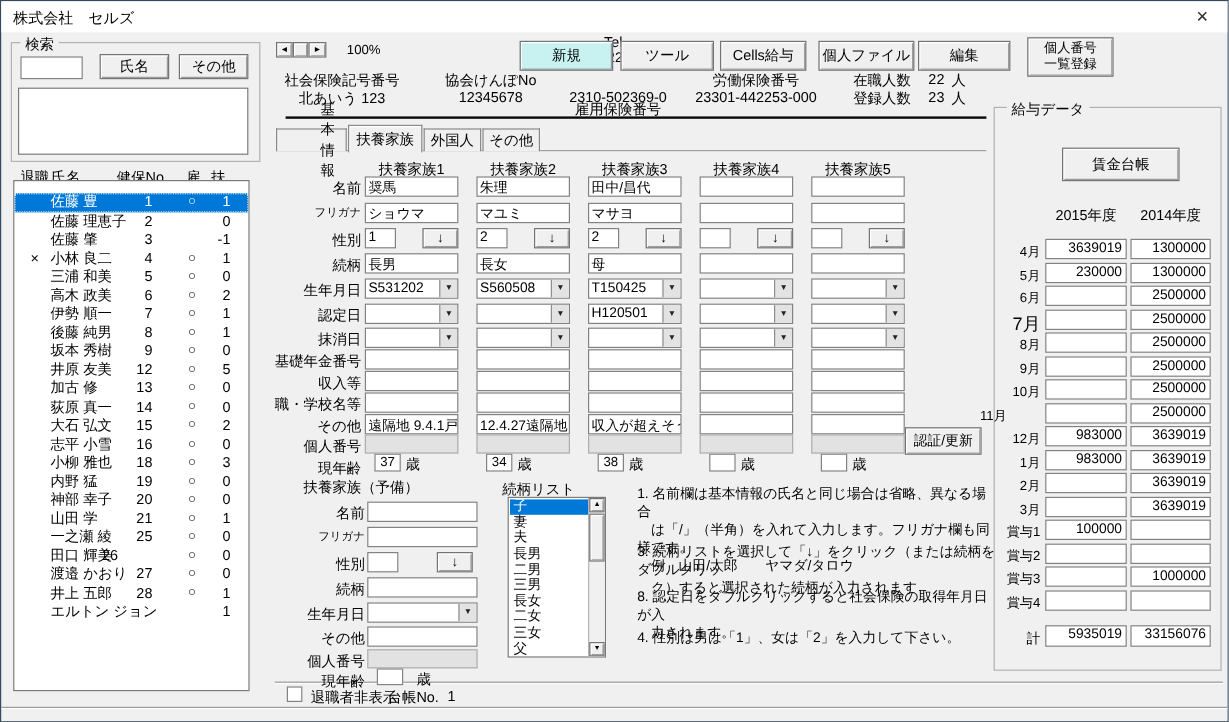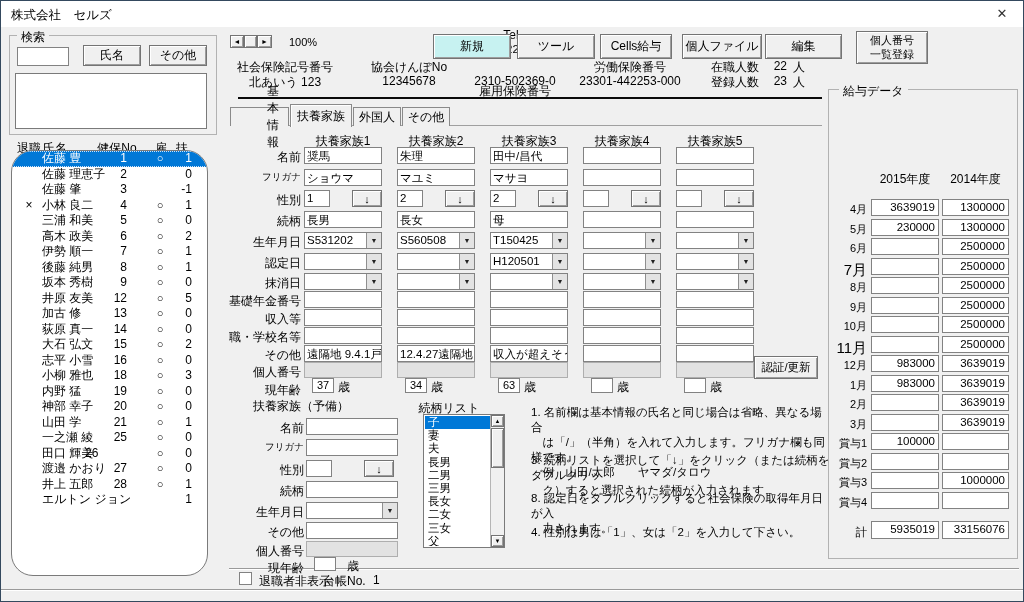--- a/index.html
+++ b/index.html
@@ -17,21 +17,21 @@
     display:flex;align-items:center;justify-content:center;font-size:12px;white-space:pre-line;text-align:center;}
   .btn.cyan{background:#c7f2f1;}
   .btn.small{font-size:11px;}
   .tb{position:absolute;background:#ffffff;border:1px solid #828282;box-sizing:border-box;
     font-size:11.5px;padding:1px 2px;white-space:nowrap;overflow:hidden;}
   .dis{position:absolute;background:#e2e2e2;border:1px solid #aeaeae;box-sizing:border-box;}
   .lbl{position:absolute;font-size:12px;white-space:nowrap;box-sizing:border-box;}
   .r{text-align:right;} .c{text-align:center;}
   .tiny{font-size:9.5px;}
   .listbox{position:absolute;background:#ffffff;border:1px solid #7a7a7a;box-sizing:border-box;overflow:hidden;}
-  .elist{padding-top:0;border-radius:22px;}
+  .elist{padding-top:10px;}
   .erow{position:relative;height:15.5px;font-size:12px;overflow:hidden;}
   .erow span{position:absolute;top:0;line-height:15.5px;white-space:nowrap;}
   .erow.sel{background:#0078d7;color:#fff;outline:1px dotted #cfe3f7;outline-offset:-1px;}
   .tab{position:absolute;top:106px;height:19px;background:#f0f0f0;border:1px solid #8a8a8a;border-bottom:none;
     box-sizing:border-box;display:flex;align-items:center;justify-content:center;font-size:12px;z-index:1;}
   .tab.active{top:103px;height:23px;z-index:3;box-shadow:inset 1px 1px 0 #fff;}
   .tabline{position:absolute;height:1px;background:#a0a0a0;z-index:0;}
   .thick{position:absolute;background:#0a0a0a;}
   .etch{position:absolute;height:1px;background:#9a9a9a;box-shadow:0 1px 0 #ffffff;}
   .cbbtn{position:absolute;top:0;right:0;bottom:0;width:14px;background:#e3e3e3;border-left:1px solid #8f8f8f;
@@ -296,20 +296,21 @@
 　は「/」（半角）を入れて入力します。フリガナ欄も同様です。
 　例　山田/太郎　　ヤマダ/タロウ</div>
   <div class="instr" style="top:452px;">3. 続柄リストを選択して「↓」をクリック（または続柄をダブルクリッ
 　ク）すると選択された続柄が入力されます</div>
   <div class="instr" style="top:490px;">8. 認定日をダブルクリックすると社会保険の取得年月日が入
 　力されます。</div>
   <div class="instr" style="top:524px;">4. 性別は男は「1」、女は「2」を入力して下さい。</div>
 
   <div class="grp" style="left:827px;top:88px;width:190px;height:470px;"></div>
   <div class="grplegend" style="left:838px;top:82px;">給与データ</div>
+  <div class="btn" style="left:884px;top:122px;width:98px;height:28px;">賃金台帳</div>
   <div class="lbl c" style="left:870px;top:170px;width:68px;">2015年度</div>
   <div class="lbl c" style="left:941px;top:170px;width:67px;">2014年度</div>
   <div class="lbl r" style="left:818px;top:524px;width:48px;font-size:11.5px;">計</div>
   <div class="tb r" style="left:870px;top:520px;width:68px;height:18px;padding-right:3px;">5935019</div>
   <div class="tb r" style="left:941px;top:520px;width:67px;height:18px;padding-right:3px;">33156076</div>
 
   <div class="etch" style="left:228px;top:567px;width:790px;"></div>
   <div class="tb" style="left:238px;top:571px;width:13px;height:13px;padding:0;"></div>
   <div class="lbl" style="left:258px;top:572px;">退職者非表示</div>
   <div class="lbl" style="left:322px;top:572px;">台帳No.</div>
@@ -440,21 +441,21 @@
     <div class="dis" style="left: 303px; top: 361px; width: 78px; height: 16px;"></div>
     <div class="dis" style="left: 396px; top: 361px; width: 78px; height: 16px;"></div>
     <div class="dis" style="left: 489px; top: 361px; width: 78px; height: 16px;"></div>
     <div class="dis" style="left: 582px; top: 361px; width: 78px; height: 16px;"></div>
     <div class="dis" style="left: 675px; top: 361px; width: 78px; height: 16px;"></div>
     <div class="lbl r" style="left: 218px; top: 381px; width: 82px; height: 13px;">現年齢</div>
     <div class="tb agebox" style="left: 311px; top: 377px; width: 22px; height: 15px;">37</div>
     <div class="lbl" style="left: 337px; top: 378px; width: 20px; height: 13px; font-size: 12px;">歳</div>
     <div class="tb agebox" style="left: 404px; top: 377px; width: 22px; height: 15px;">34</div>
     <div class="lbl" style="left: 430px; top: 378px; width: 20px; height: 13px; font-size: 12px;">歳</div>
-    <div class="tb agebox" style="left: 497px; top: 377px; width: 22px; height: 15px;">63</div>
+    <div class="tb agebox" style="left: 497px; top: 377px; width: 22px; height: 15px;">38</div>
     <div class="lbl" style="left: 523px; top: 378px; width: 20px; height: 13px; font-size: 12px;">歳</div>
     <div class="tb agebox" style="left: 590px; top: 377px; width: 22px; height: 15px;"></div>
     <div class="lbl" style="left: 616px; top: 378px; width: 20px; height: 13px; font-size: 12px;">歳</div>
     <div class="tb agebox" style="left: 683px; top: 377px; width: 22px; height: 15px;"></div>
     <div class="lbl" style="left: 709px; top: 378px; width: 20px; height: 13px; font-size: 12px;">歳</div>
     <div class="lbl r" style="left: 218px; top: 419px; width: 85px; height: 13px;">名前</div>
     <div class="tb" style="left: 305px; top: 417px; width: 92px; height: 17px;"></div>
     <div class="lbl r tiny" style="left: 218px; top: 440px; width: 85px; height: 13px;">フリガナ</div>
     <div class="tb" style="left: 305px; top: 438px; width: 92px; height: 17px;"></div>
     <div class="lbl r" style="left: 218px; top: 461px; width: 85px; height: 13px;">性別</div>
@@ -488,21 +489,21 @@
     <div class="tb r" style="left: 941px; top: 257px; width: 67px; height: 17px; padding-right: 3px;">2500000</div>
     <div class="lbl r" style="left: 818px; top: 279px; width: 48px; height: 12px; font-size: 11px;">8月</div>
     <div class="tb r" style="left: 870px; top: 276px; width: 68px; height: 17px; padding-right: 3px;"></div>
     <div class="tb r" style="left: 941px; top: 276px; width: 67px; height: 17px; padding-right: 3px;">2500000</div>
     <div class="lbl r" style="left: 818px; top: 299px; width: 48px; height: 12px; font-size: 11px;">9月</div>
     <div class="tb r" style="left: 870px; top: 296px; width: 68px; height: 17px; padding-right: 3px;"></div>
     <div class="tb r" style="left: 941px; top: 296px; width: 67px; height: 17px; padding-right: 3px;">2500000</div>
     <div class="lbl r" style="left: 818px; top: 318px; width: 48px; height: 12px; font-size: 11px;">10月</div>
     <div class="tb r" style="left: 870px; top: 315px; width: 68px; height: 17px; padding-right: 3px;"></div>
     <div class="tb r" style="left: 941px; top: 315px; width: 67px; height: 17px; padding-right: 3px;">2500000</div>
-    <div class="lbl r" style="left: 818px; top: 338px; width: 48px; height: 12px; font-size: 15px;">11月</div>
+    <div class="lbl r" style="left: 790px; top: 338px; width: 48px; height: 12px; font-size: 11px;">11月</div>
     <div class="tb r" style="left: 870px; top: 335px; width: 68px; height: 17px; padding-right: 3px;"></div>
     <div class="tb r" style="left: 941px; top: 335px; width: 67px; height: 17px; padding-right: 3px;">2500000</div>
     <div class="lbl r" style="left: 818px; top: 357px; width: 48px; height: 12px; font-size: 11px;">12月</div>
     <div class="tb r" style="left: 870px; top: 354px; width: 68px; height: 17px; padding-right: 3px;">983000</div>
     <div class="tb r" style="left: 941px; top: 354px; width: 67px; height: 17px; padding-right: 3px;">3639019</div>
     <div class="lbl r" style="left: 818px; top: 377px; width: 48px; height: 12px; font-size: 11px;">1月</div>
     <div class="tb r" style="left: 870px; top: 374px; width: 68px; height: 17px; padding-right: 3px;">983000</div>
     <div class="tb r" style="left: 941px; top: 374px; width: 67px; height: 17px; padding-right: 3px;">3639019</div>
     <div class="lbl r" style="left: 818px; top: 396px; width: 48px; height: 12px; font-size: 11px;">2月</div>
     <div class="tb r" style="left: 870px; top: 393px; width: 68px; height: 17px; padding-right: 3px;"></div>

